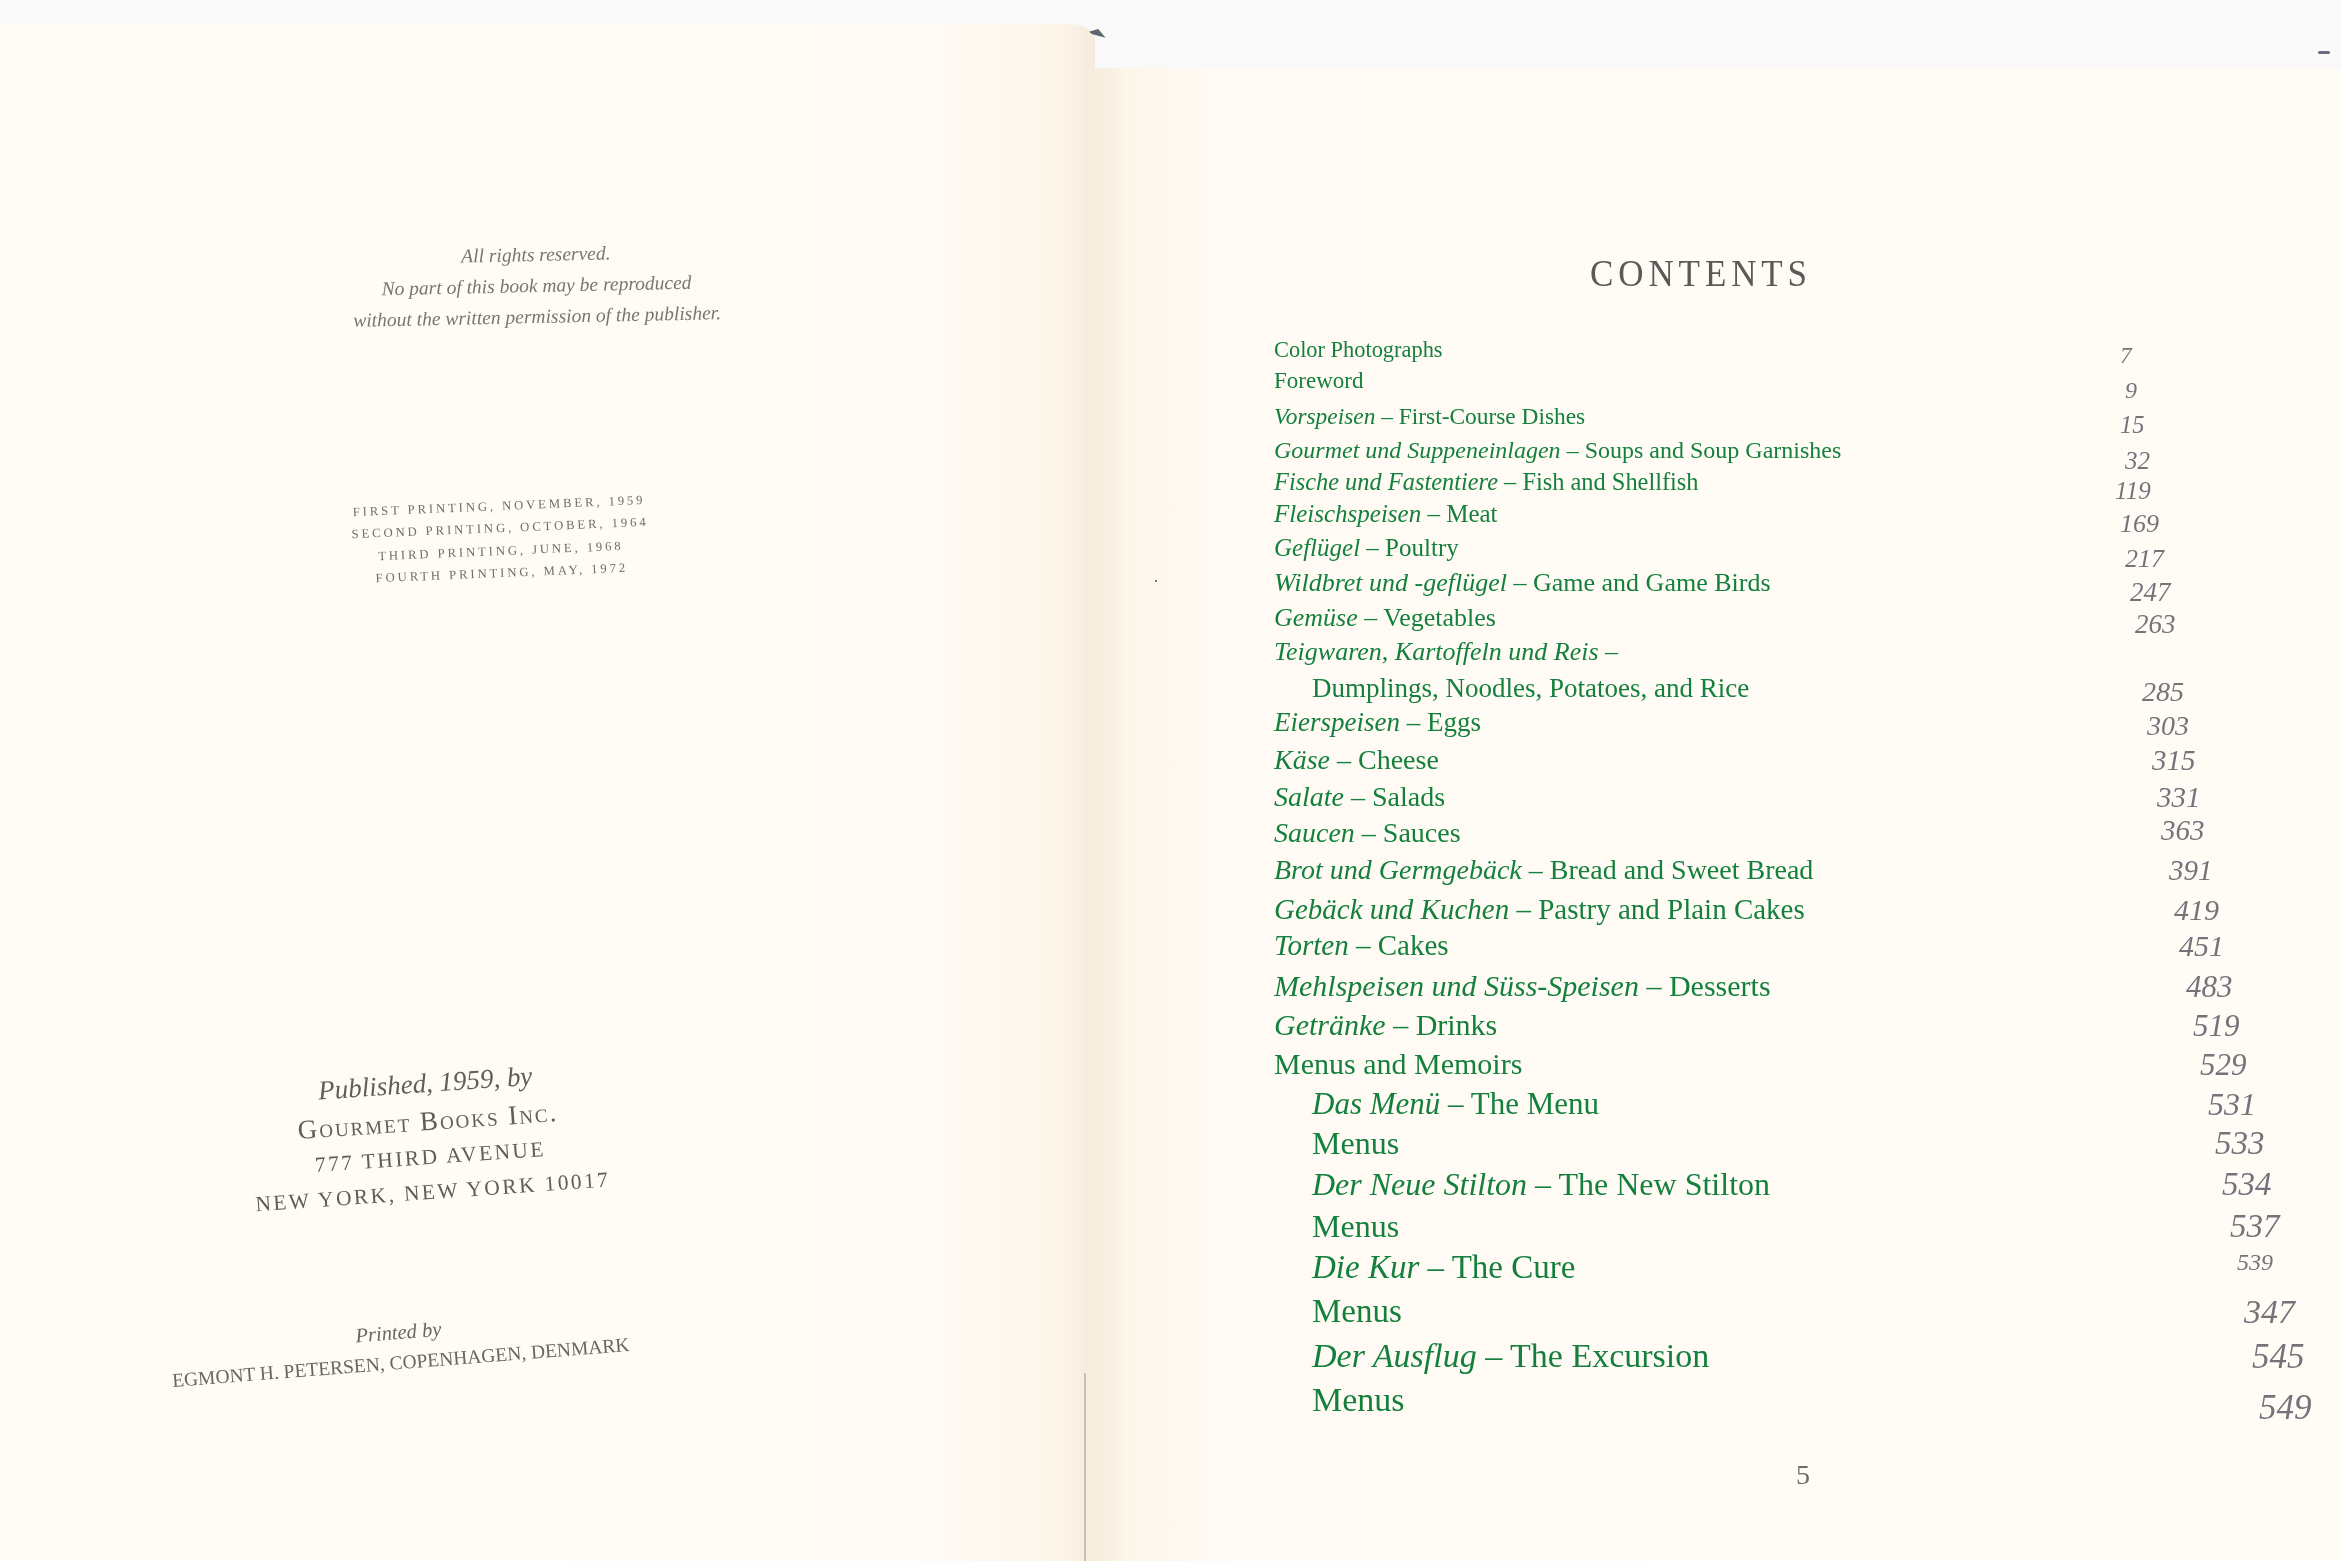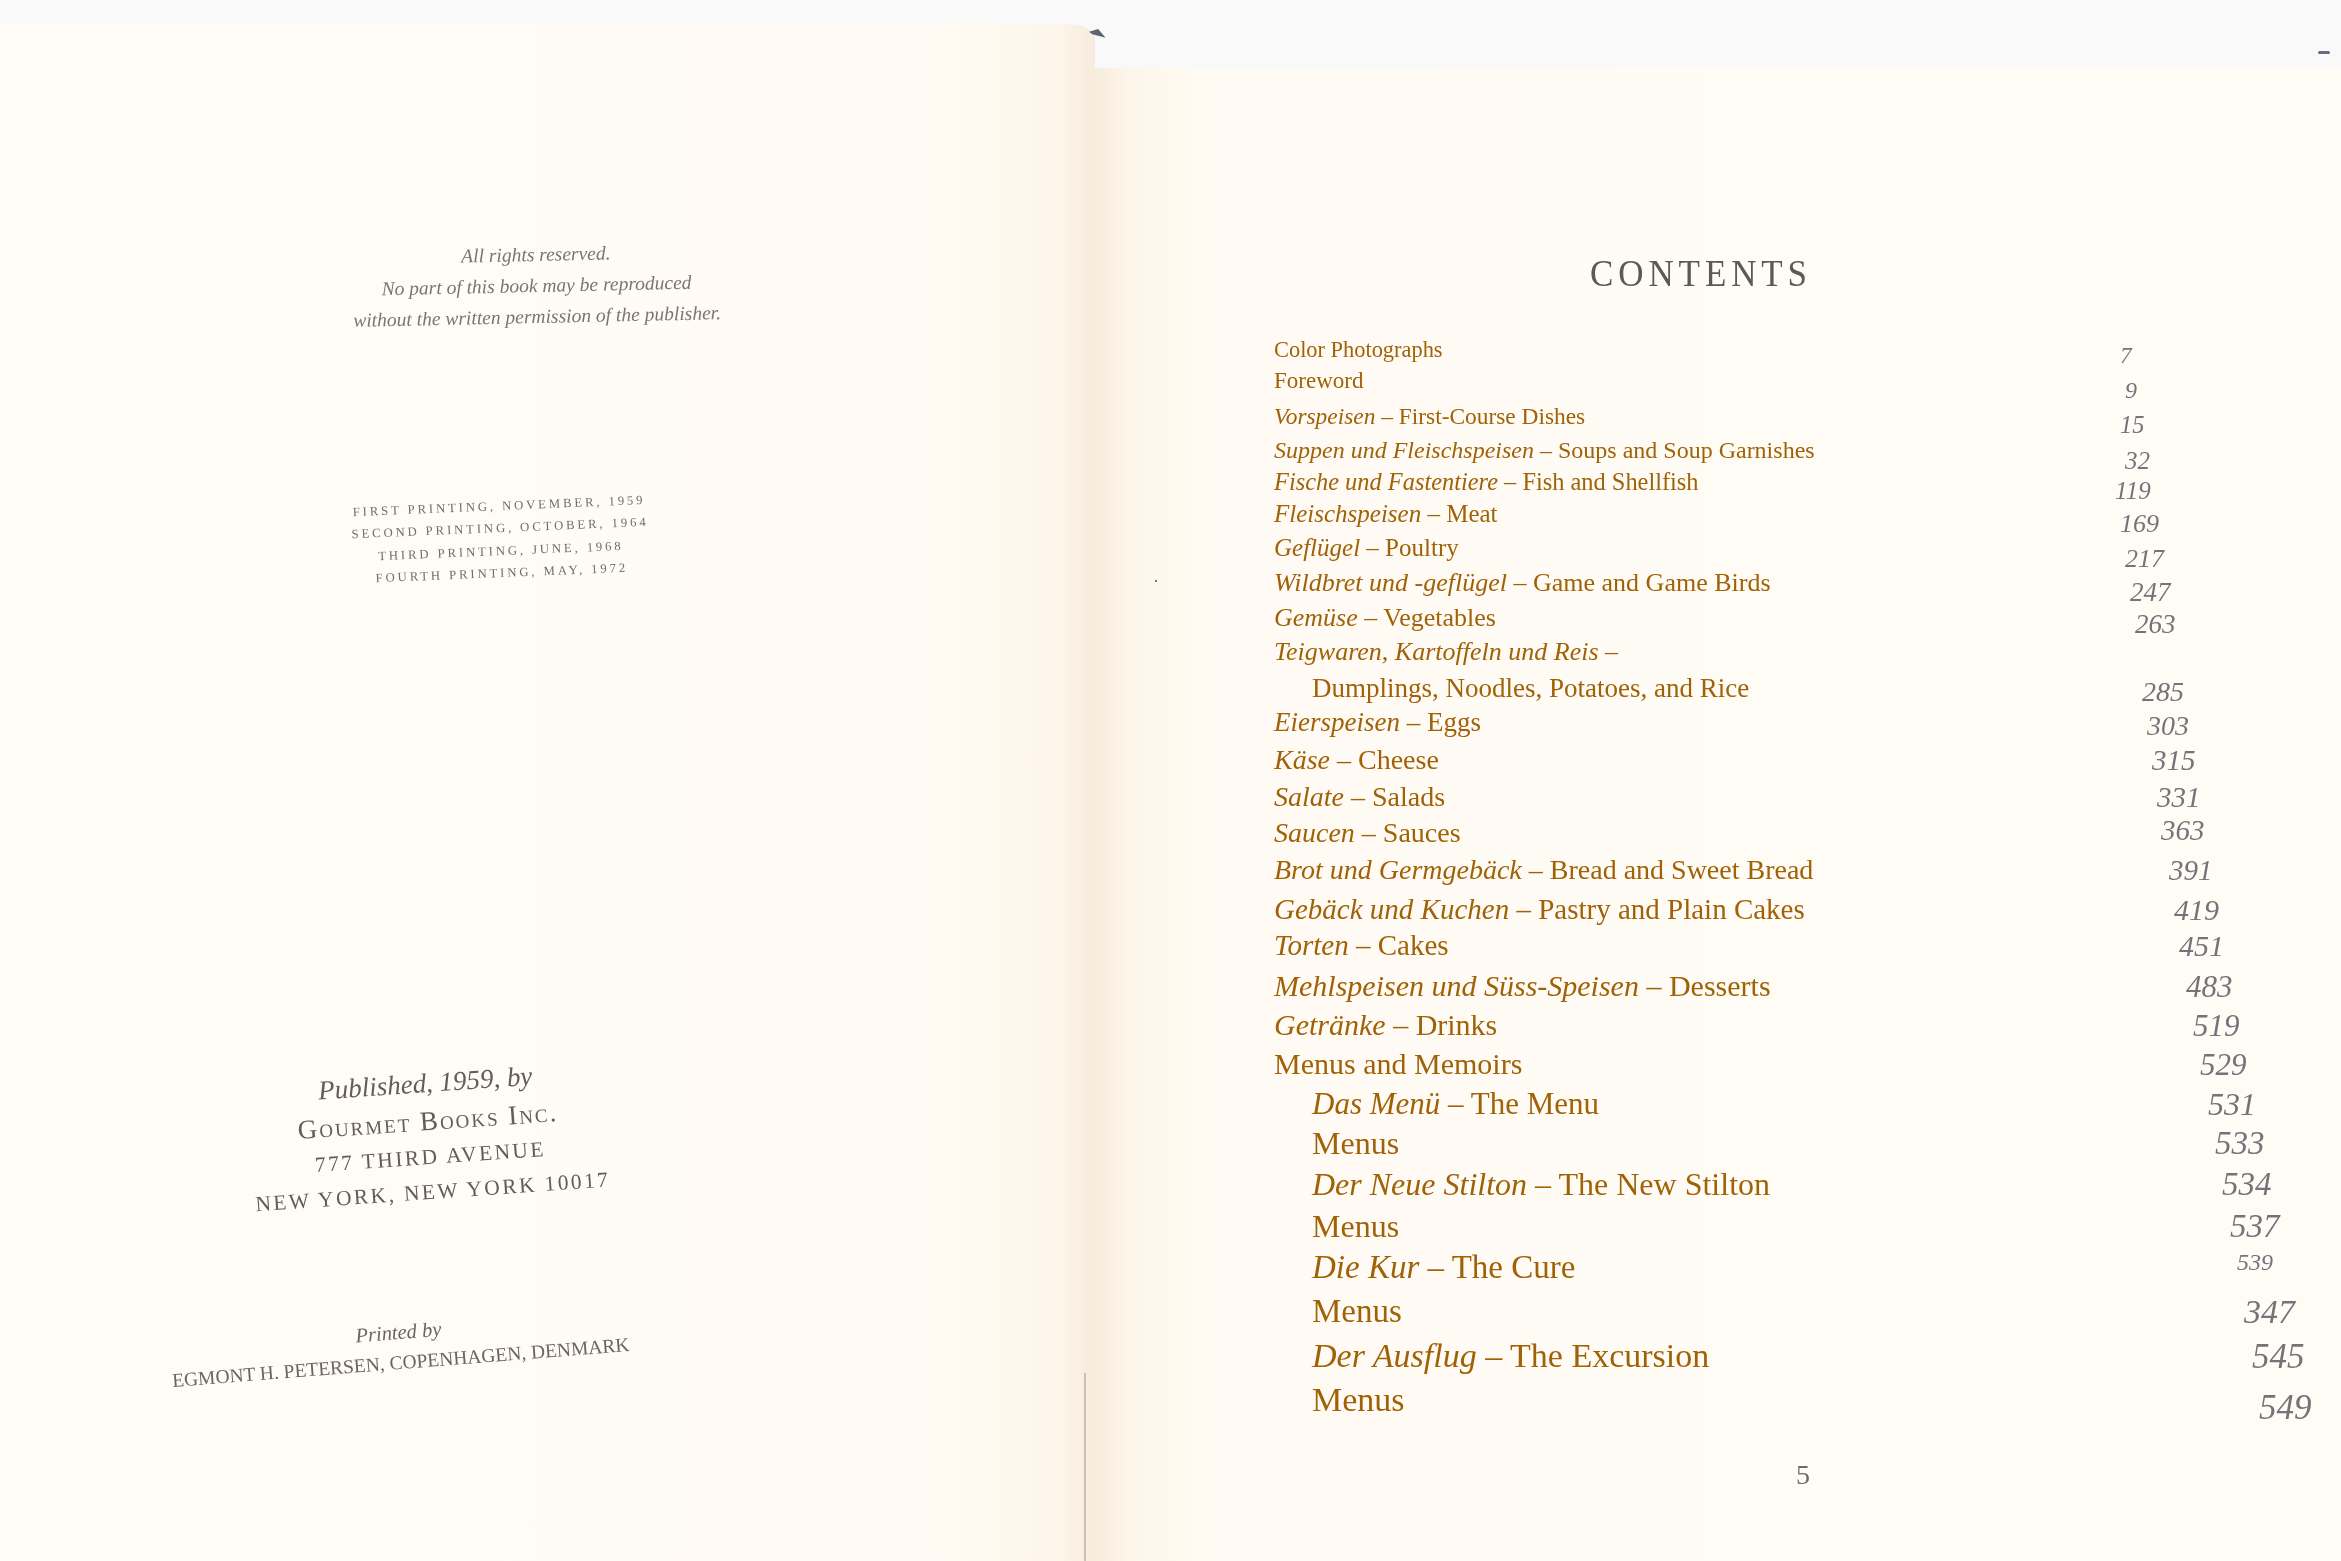--- a/index.html
+++ b/index.html
@@ -55,21 +55,21 @@
   }
   .printer .by { font-style: italic; font-size: 20.5px; line-height: 31px; }
   .printer .name { font-size: 19.5px; line-height: 29px; }
 
   .contents-title {
     position: absolute; left: 1574px; top: 254px; width: 254px;
     text-align: center; font-size: 35px; letter-spacing: 4.9px; color: #5e5858;
     transform: scaleY(1.1);
   }
   .toc { position: absolute; left: 0; top: 0; }
-  .toc-entry { position: absolute; left: 1274px; white-space: nowrap; color: #a16207; }
+  .toc-entry { position: absolute; left: 1274px; white-space: nowrap; color: #15803d; }
   .toc-entry.indent { left: 1312px; }
   .toc-page { position: absolute; font-style: italic; color: #77727a; white-space: nowrap; }
   .folio { position: absolute; left: 1796px; top: 1459px; font-size: 28px; color: #6f6966; }
 </style>
 </head>
 <body>
 
 <div class="backdrop"></div>
 <div class="page-left"></div>
 <div class="page-right"></div>
@@ -105,21 +105,21 @@
 
 <div class="contents-title">CONTENTS</div>
 
 <div class="toc" id="toc">
     <div class="toc-entry" style="top: 337px; font-size: 22.4px;"><span>Color Photographs</span></div>
     <div class="toc-page" style="left: 2120px; top: 342px; font-size: 23.4px;">7</div>
     <div class="toc-entry" style="top: 368px; font-size: 23px;"><span>Foreword</span></div>
     <div class="toc-page" style="left: 2125px; top: 377px; font-size: 24px;">9</div>
     <div class="toc-entry" style="top: 403px; font-size: 23.4px;"><span class="it">Vorspeisen</span><span> – </span><span>First-Course Dishes</span></div>
     <div class="toc-page" style="left: 2120px; top: 411px; font-size: 24.4px;">15</div>
-    <div class="toc-entry" style="top: 437px; font-size: 24px;"><span class="it">Suppen und Fleischspeisen</span><span> – </span><span>Soups and Soup Garnishes</span></div>
+    <div class="toc-entry" style="top: 437px; font-size: 24px;"><span class="it">Gourmet und Suppeneinlagen</span><span> – </span><span>Soups and Soup Garnishes</span></div>
     <div class="toc-page" style="left: 2125px; top: 447px; font-size: 25px;">32</div>
     <div class="toc-entry" style="top: 468px; font-size: 24.4px;"><span class="it">Fische und Fastentiere</span><span> – </span><span>Fish and Shellfish</span></div>
     <div class="toc-page" style="left: 2115px; top: 477px; font-size: 25px;">119</div>
     <div class="toc-entry" style="top: 500px; font-size: 25px;"><span class="it">Fleischspeisen</span><span> – </span><span>Meat</span></div>
     <div class="toc-page" style="left: 2120px; top: 509px; font-size: 26px;">169</div>
     <div class="toc-entry" style="top: 534px; font-size: 25px;"><span class="it">Geflügel</span><span> – </span><span>Poultry</span></div>
     <div class="toc-page" style="left: 2125px; top: 544px; font-size: 26px;">217</div>
     <div class="toc-entry" style="top: 568px; font-size: 26px;"><span class="it">Wildbret und -geflügel</span><span> – </span><span>Game and Game Birds</span></div>
     <div class="toc-page" style="left: 2130px; top: 577px; font-size: 27px;">247</div>
     <div class="toc-entry" style="top: 603px; font-size: 26px;"><span class="it">Gemüse</span><span> – </span><span>Vegetables</span></div>

